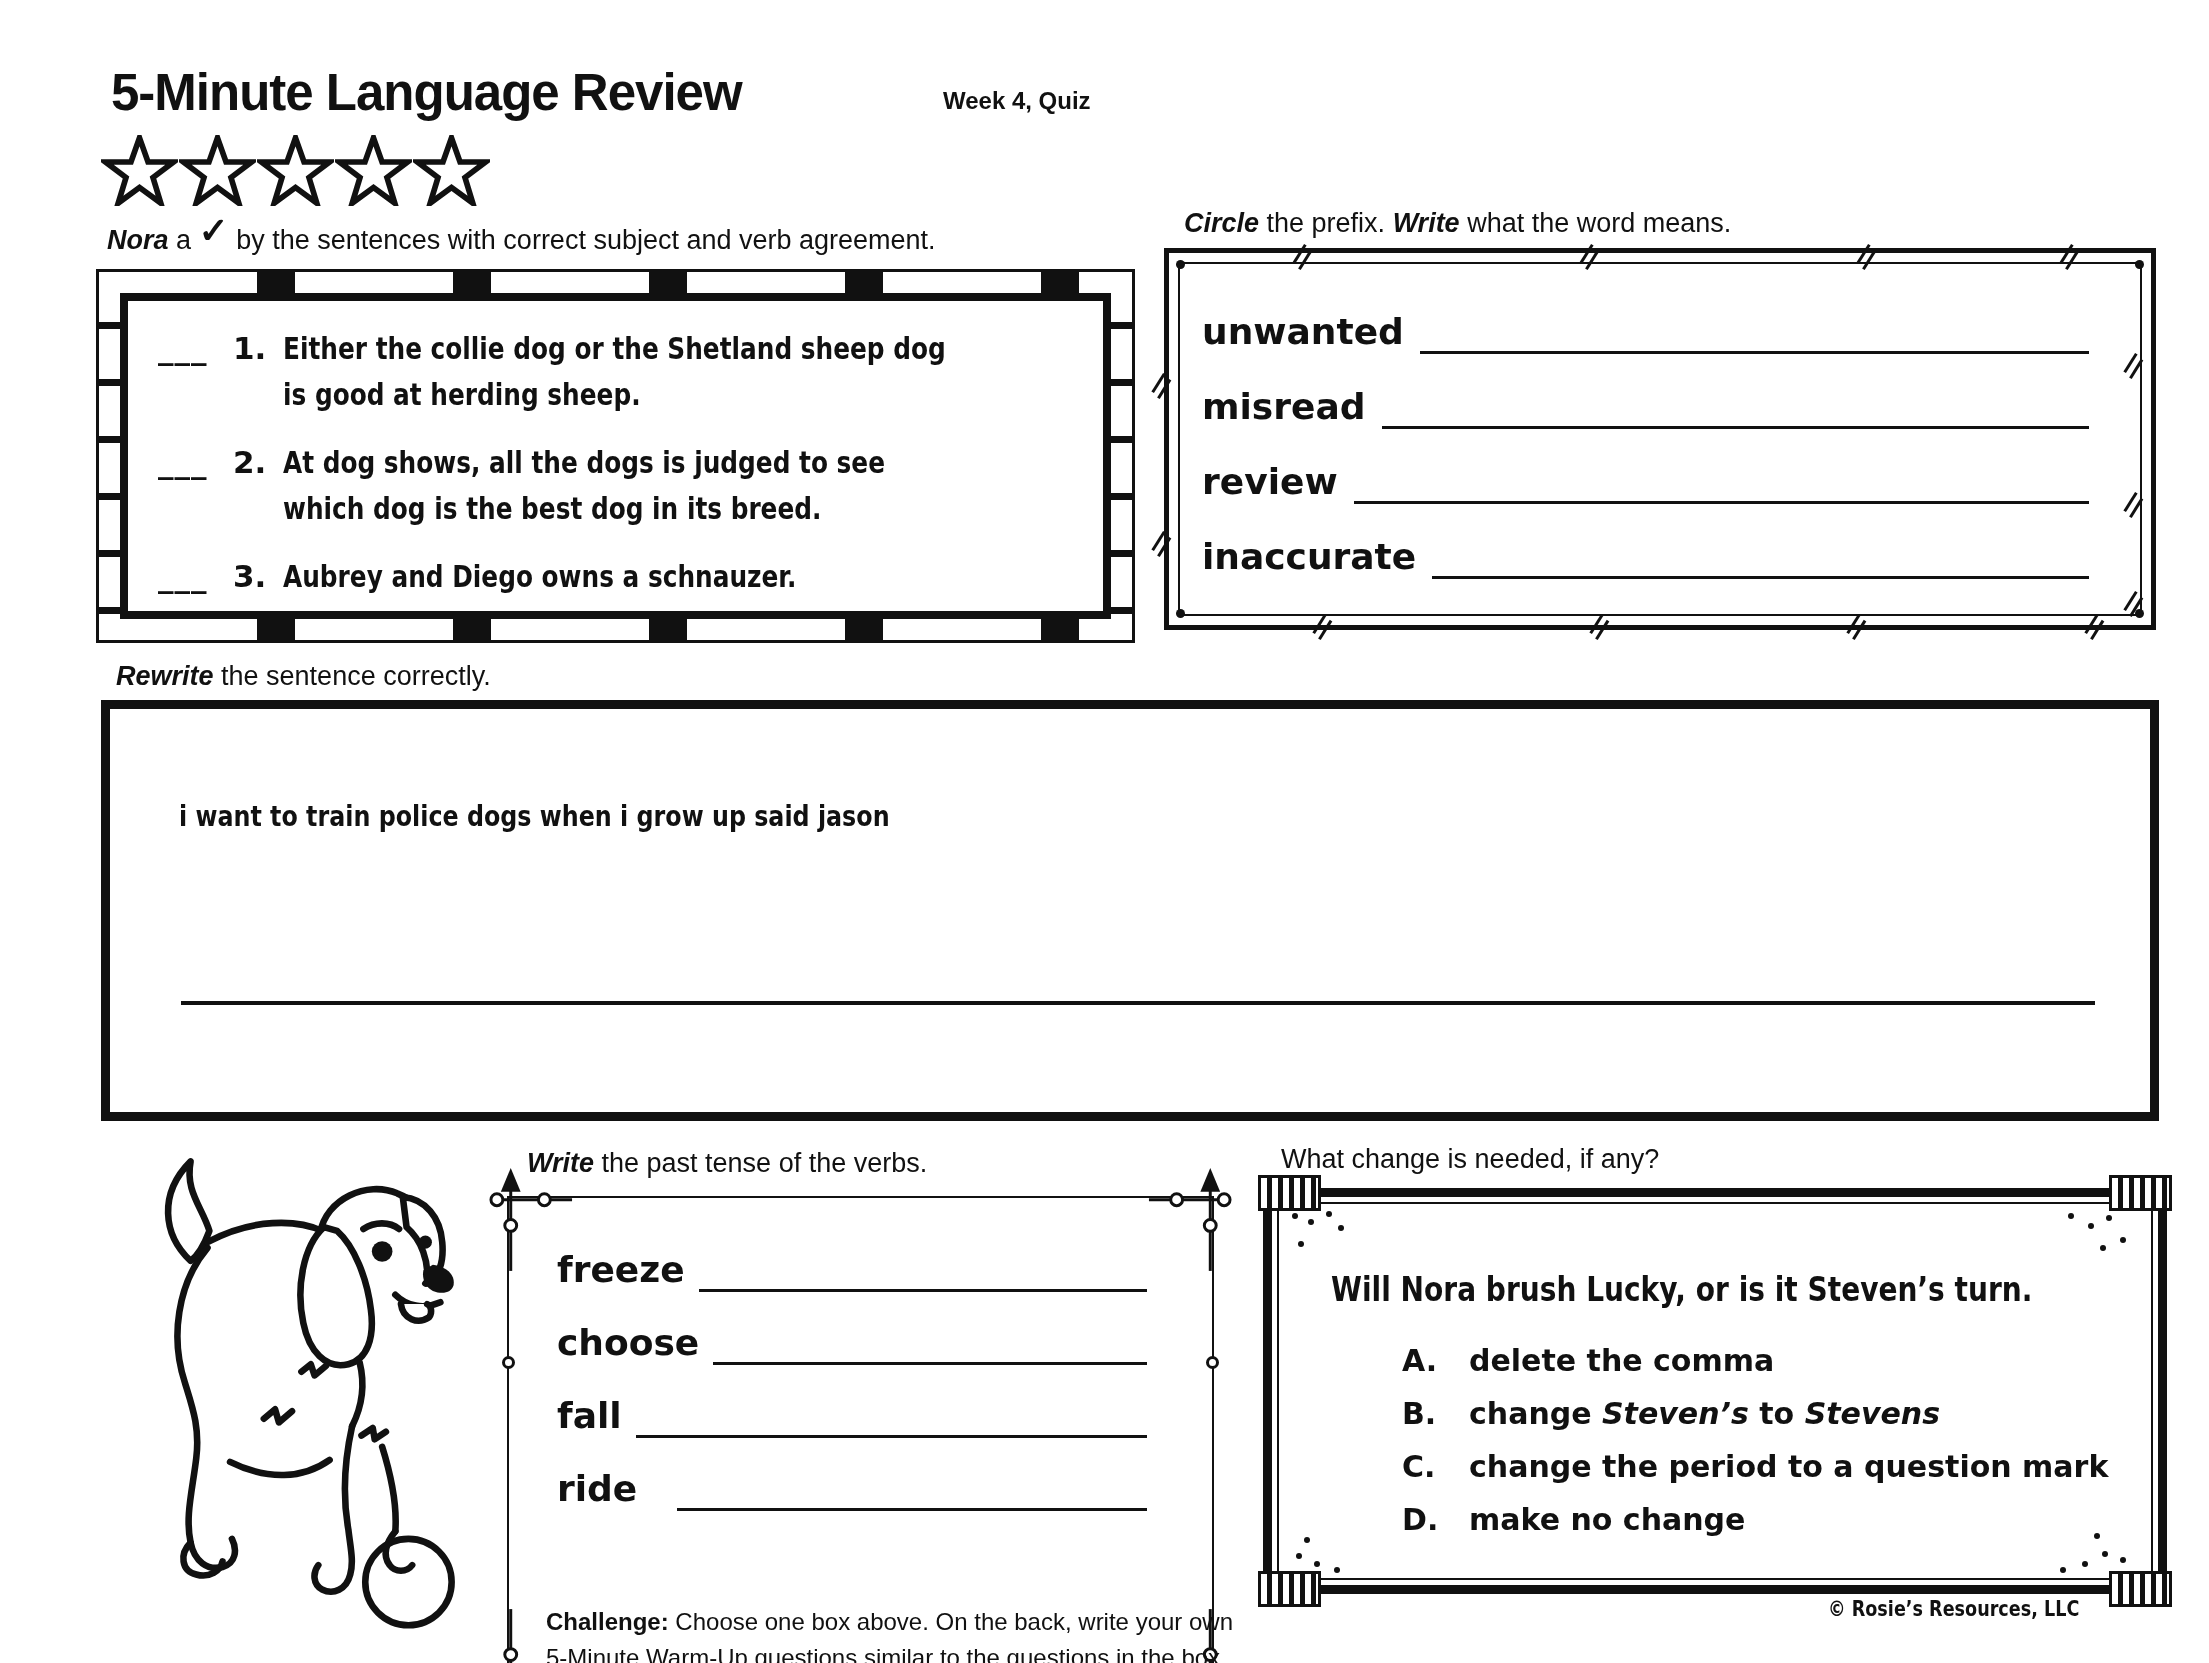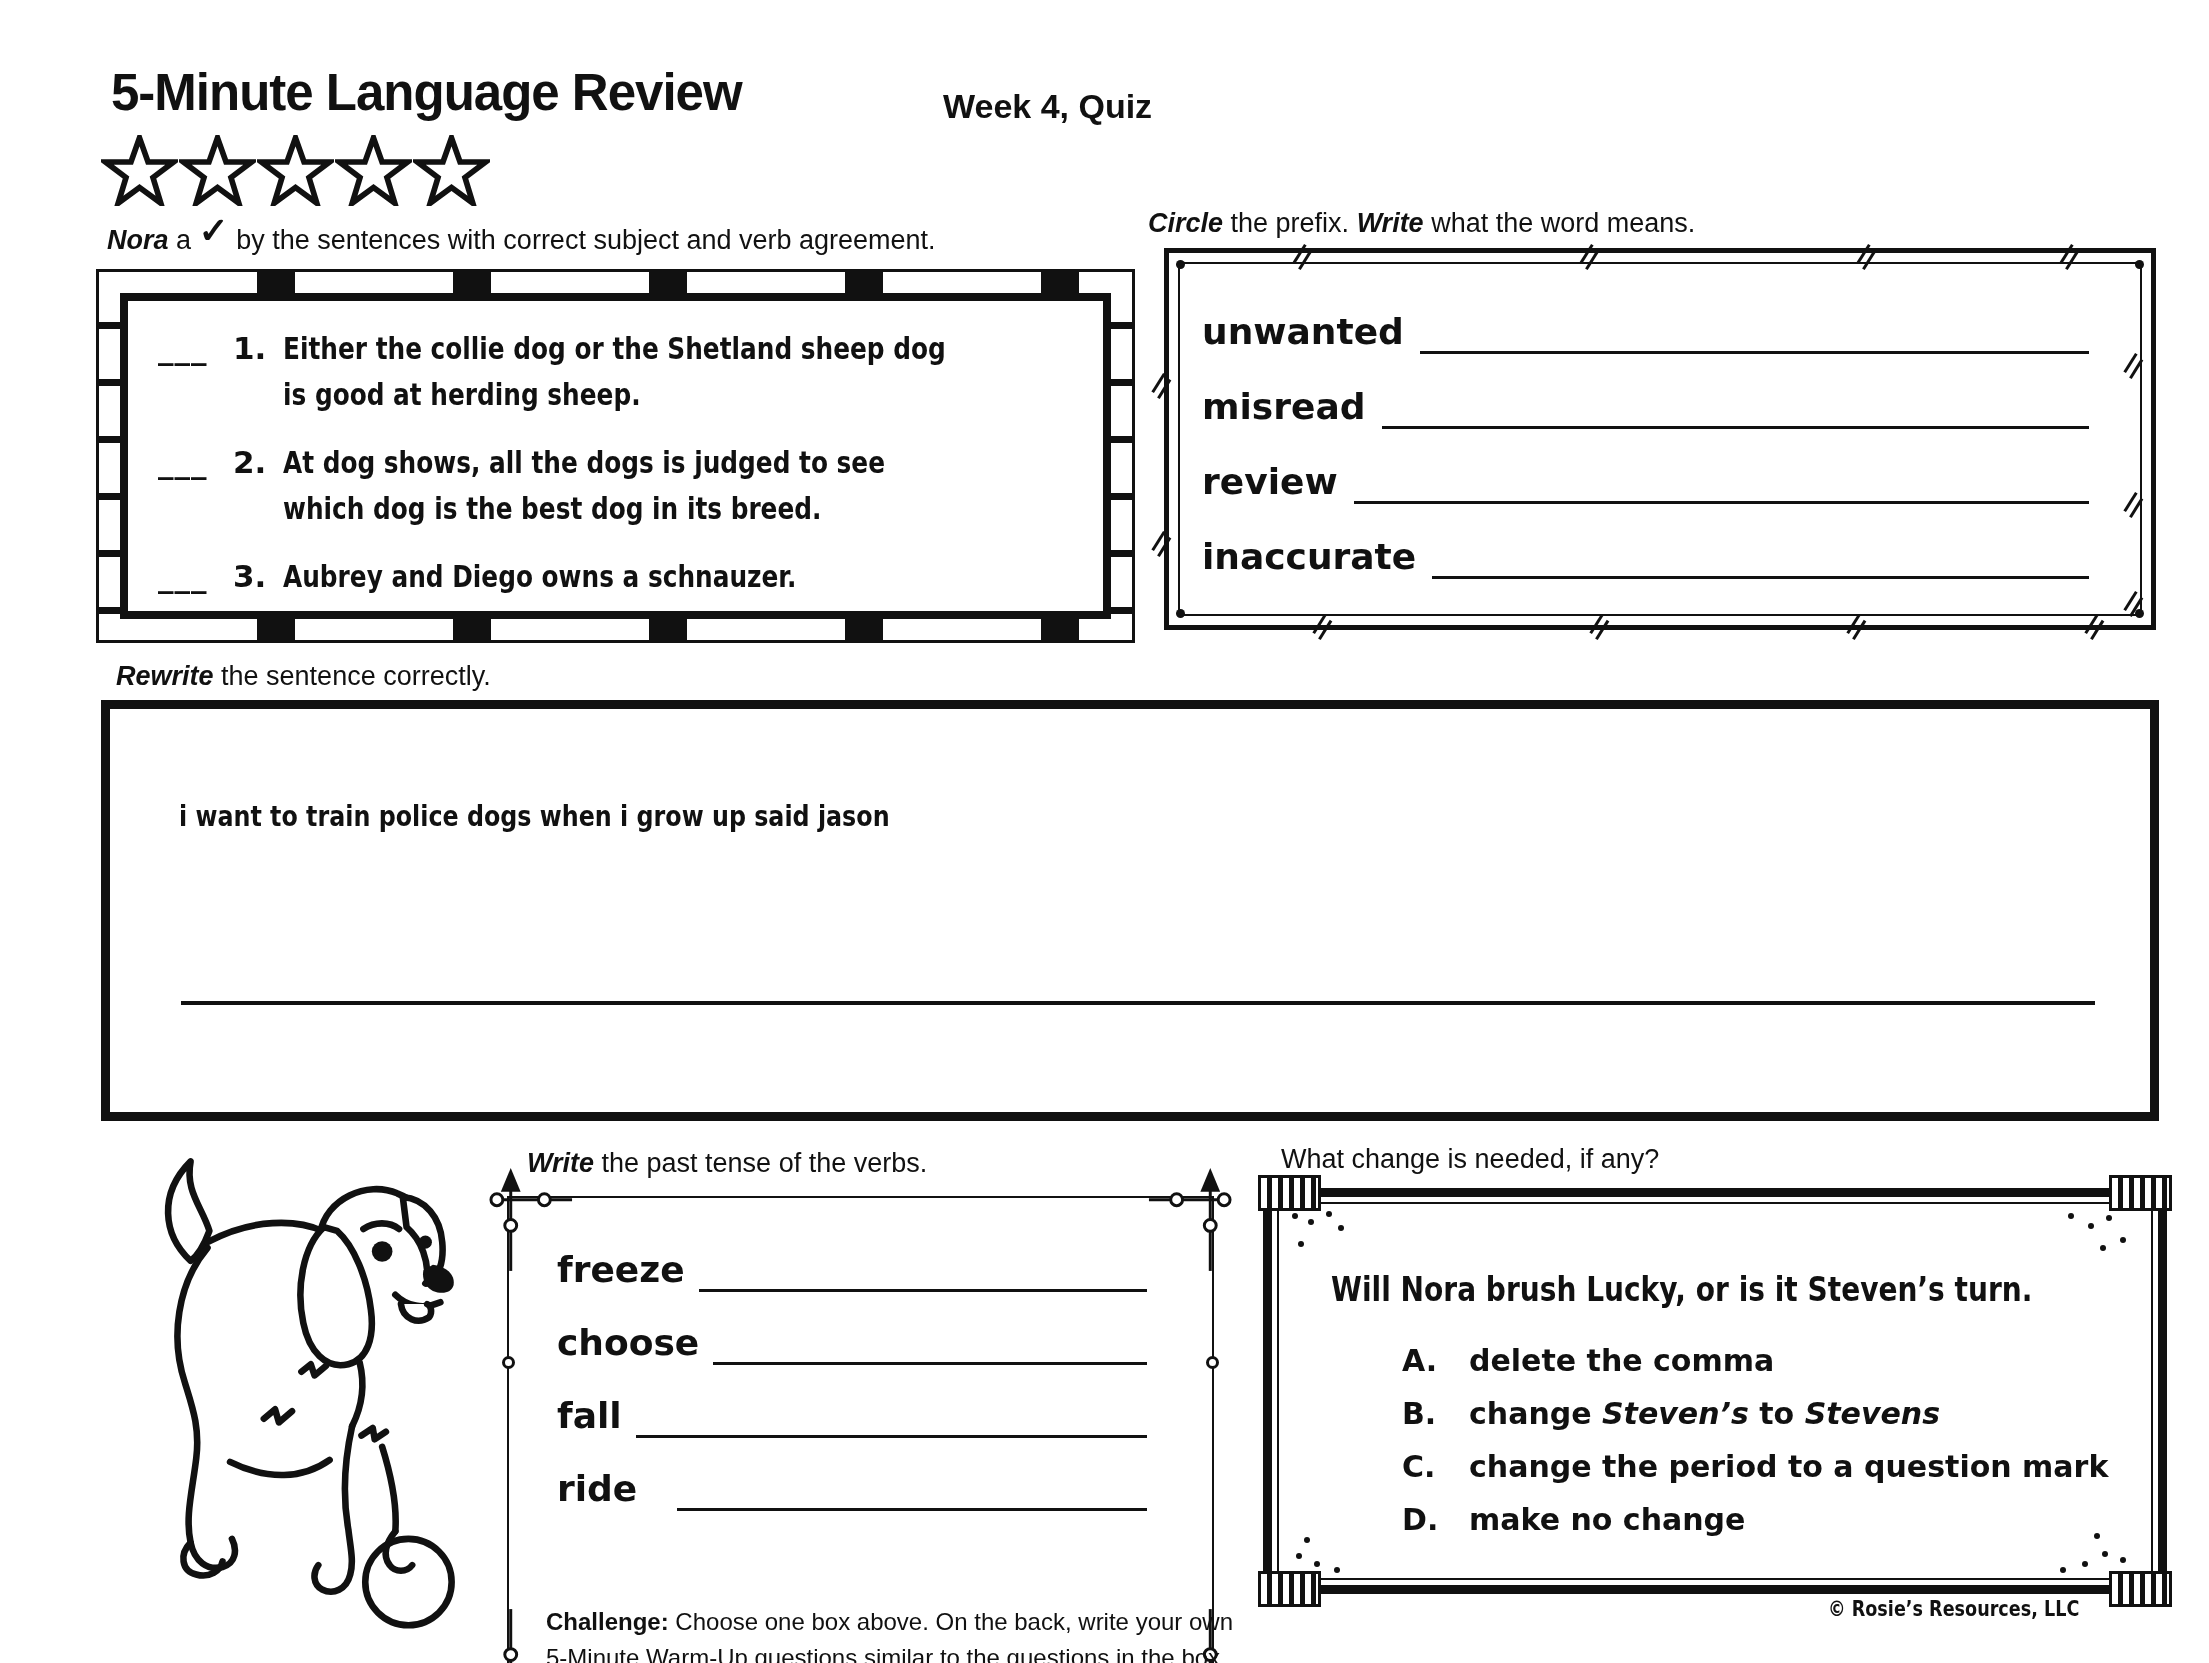--- a/index.html
+++ b/index.html
@@ -6,21 +6,21 @@
   html,body { background:#fff; }
   body { width:2210px; height:1663px; position:relative; color:#111;
          font-family:"Liberation Sans", sans-serif; overflow:hidden; }
   .page { position:absolute; inset:0; background:#fff; }
 
   
   .title { position:absolute; left:111px; top:63px; font-size:51px; font-weight:800;
            letter-spacing:-1px; }
   .stars { position:absolute; left:101px; top:135px; display:flex; gap:1px; }
   .star  { width:77px; height:71px; display:block; }
-  .week  { position:absolute; left:943px; top:87px; font-size:34px; font-weight:700; }
+  .week  { position:absolute; left:943px; top:87px; font-size:24px; font-weight:700; }
   .namewrap { position:absolute; left:1428px; top:87px; width:685px; display:flex;
               align-items:flex-end; font-size:27px; }
   .nameline { flex:1; border-bottom:3px solid #111; height:34px; margin-left:2px; }
 
   
   .instr { position:absolute; font-size:27px; white-space:nowrap; }
   .bi { font-weight:700; font-style:italic; }
   .check { font-size:36px; font-weight:700; position:relative; top:-6px; }
 
   
@@ -149,21 +149,21 @@
         <div class="ag-text"><span class="squish">At dog shows, all the dogs is judged to see</span><br><span class="squish">which dog is the best dog in its breed.</span></div>
       </div>
       <div class="ag-row">
         <span class="ag-blank">___</span>
         <span class="ag-num">3.</span>
         <div class="ag-text"><span class="squish">Aubrey and Diego owns a schnauzer.</span></div>
       </div>
     </div>
   </div>
 
-  <div class="instr" style="left:1148px; top:208px;">
+  <div class="instr" style="left:1184px; top:208px;">
     <span class="bi">Circle</span><span> the prefix.  </span><span class="bi">Write</span><span> what the word means.</span>
   </div>
 
   <div class="prefixbox">
     <span class="hash" style="left:129px; top:-10px;"></span>
     <span class="hash" style="left:416px; top:-10px;"></span>
     <span class="hash" style="left:693px; top:-10px;"></span>
     <span class="hash" style="left:896px; top:-10px;"></span>
     <span class="hash" style="left:149px; top:360px;"></span>
     <span class="hash" style="left:426px; top:360px;"></span>

